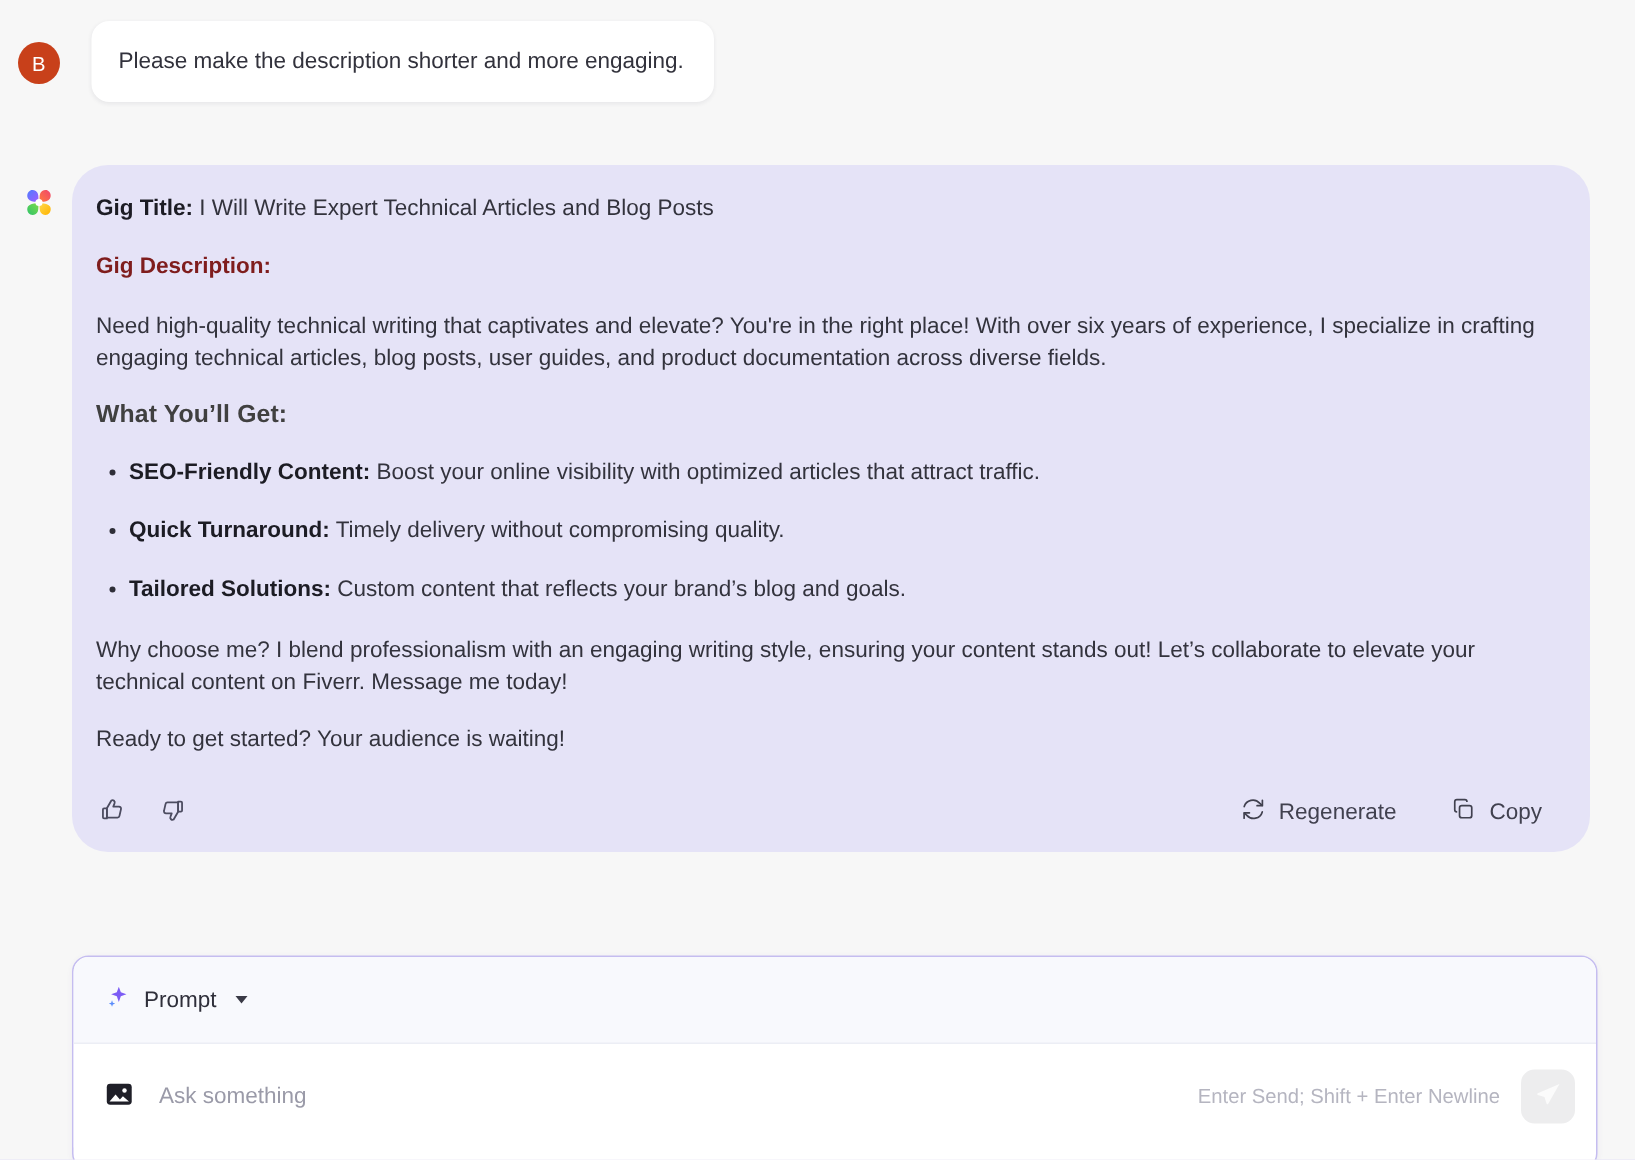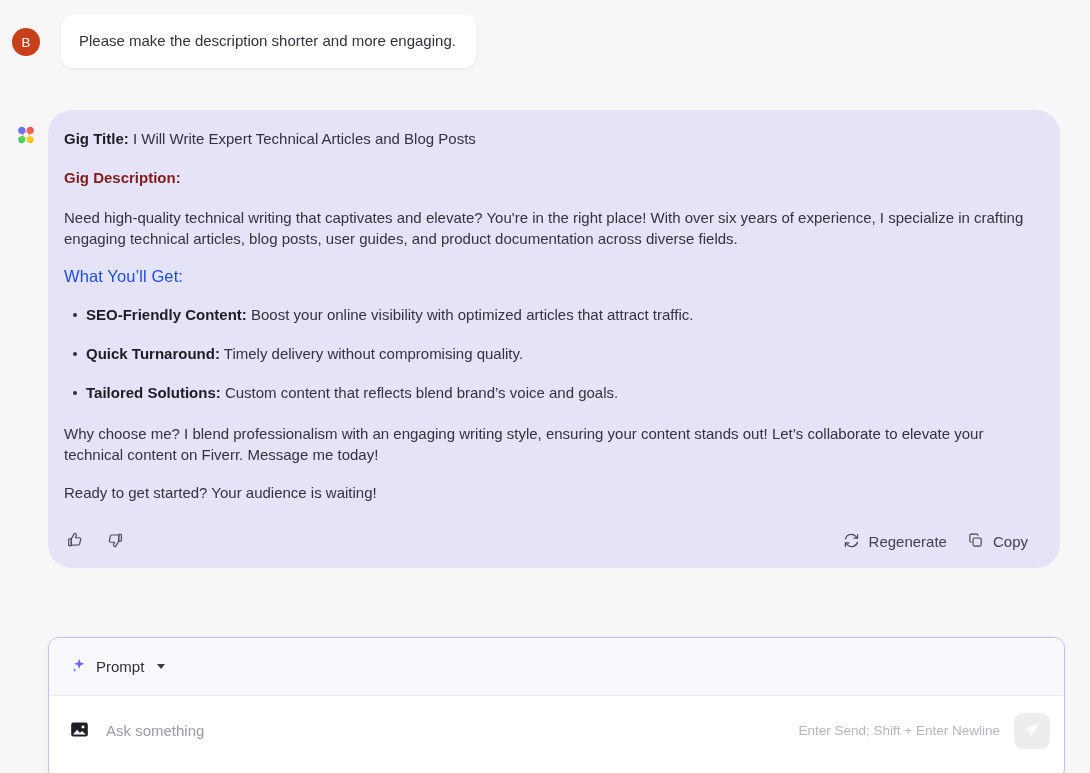--- a/index.html
+++ b/index.html
@@ -106,22 +106,22 @@
     margin-bottom: 21px;
   }
 
   .ai-bubble .para-intro {
     margin-bottom: 18px;
     max-width: 972px;
   }
 
   .ai-bubble .head-get {
     font-size: 16.5px;
-    font-weight: normal;
-    color: #1d4ed8;
+    font-weight: bold;
+    color: #404040;
     margin-bottom: 18px;
     letter-spacing: .1px;
   }
 
   .ai-bubble ul {
     list-style: none;
     margin: 0 0 20px 0;
     padding: 0;
   }
 
@@ -158,21 +158,21 @@
 
   
   .actions {
     display: flex;
     align-items: center;
     margin-top: 26px;
     padding-right: 2px;
   }
 
   .act-left { display: flex; align-items: center; gap: 18px; }
-  .act-right { display: flex; align-items: center; gap: 16px; margin-left: auto; }
+  .act-right { display: flex; align-items: center; gap: 32px; margin-left: auto; }
 
   .icon-btn {
     background: none;
     border: none;
     cursor: pointer;
     display: flex;
     align-items: center;
     padding: 2px;
     color: #4c4c60;
   }
@@ -338,21 +338,21 @@
     <div class="head-get">What You’ll Get:</div>
 
     <ul>
       <li>
         <b>SEO-Friendly Content:</b><span> Boost your online visibility with optimized articles that attract traffic.</span>
       </li>
       <li>
         <b>Quick Turnaround:</b><span> Timely delivery without compromising quality.</span>
       </li>
       <li>
-        <b>Tailored Solutions:</b><span> Custom content that reflects blend brand’s voice and goals.</span>
+        <b>Tailored Solutions:</b><span> Custom content that reflects your brand’s blog and goals.</span>
       </li>
     </ul>
 
     <div class="para para-why">Why choose me? I blend professionalism with an engaging writing style, ensuring your content stands out! Let’s collaborate to elevate your technical content on Fiverr. Message me today!</div>
 
     <div class="para para-ready">Ready to get started? Your audience is waiting!</div>
 
     <div class="actions">
 
       <div class="act-left">

